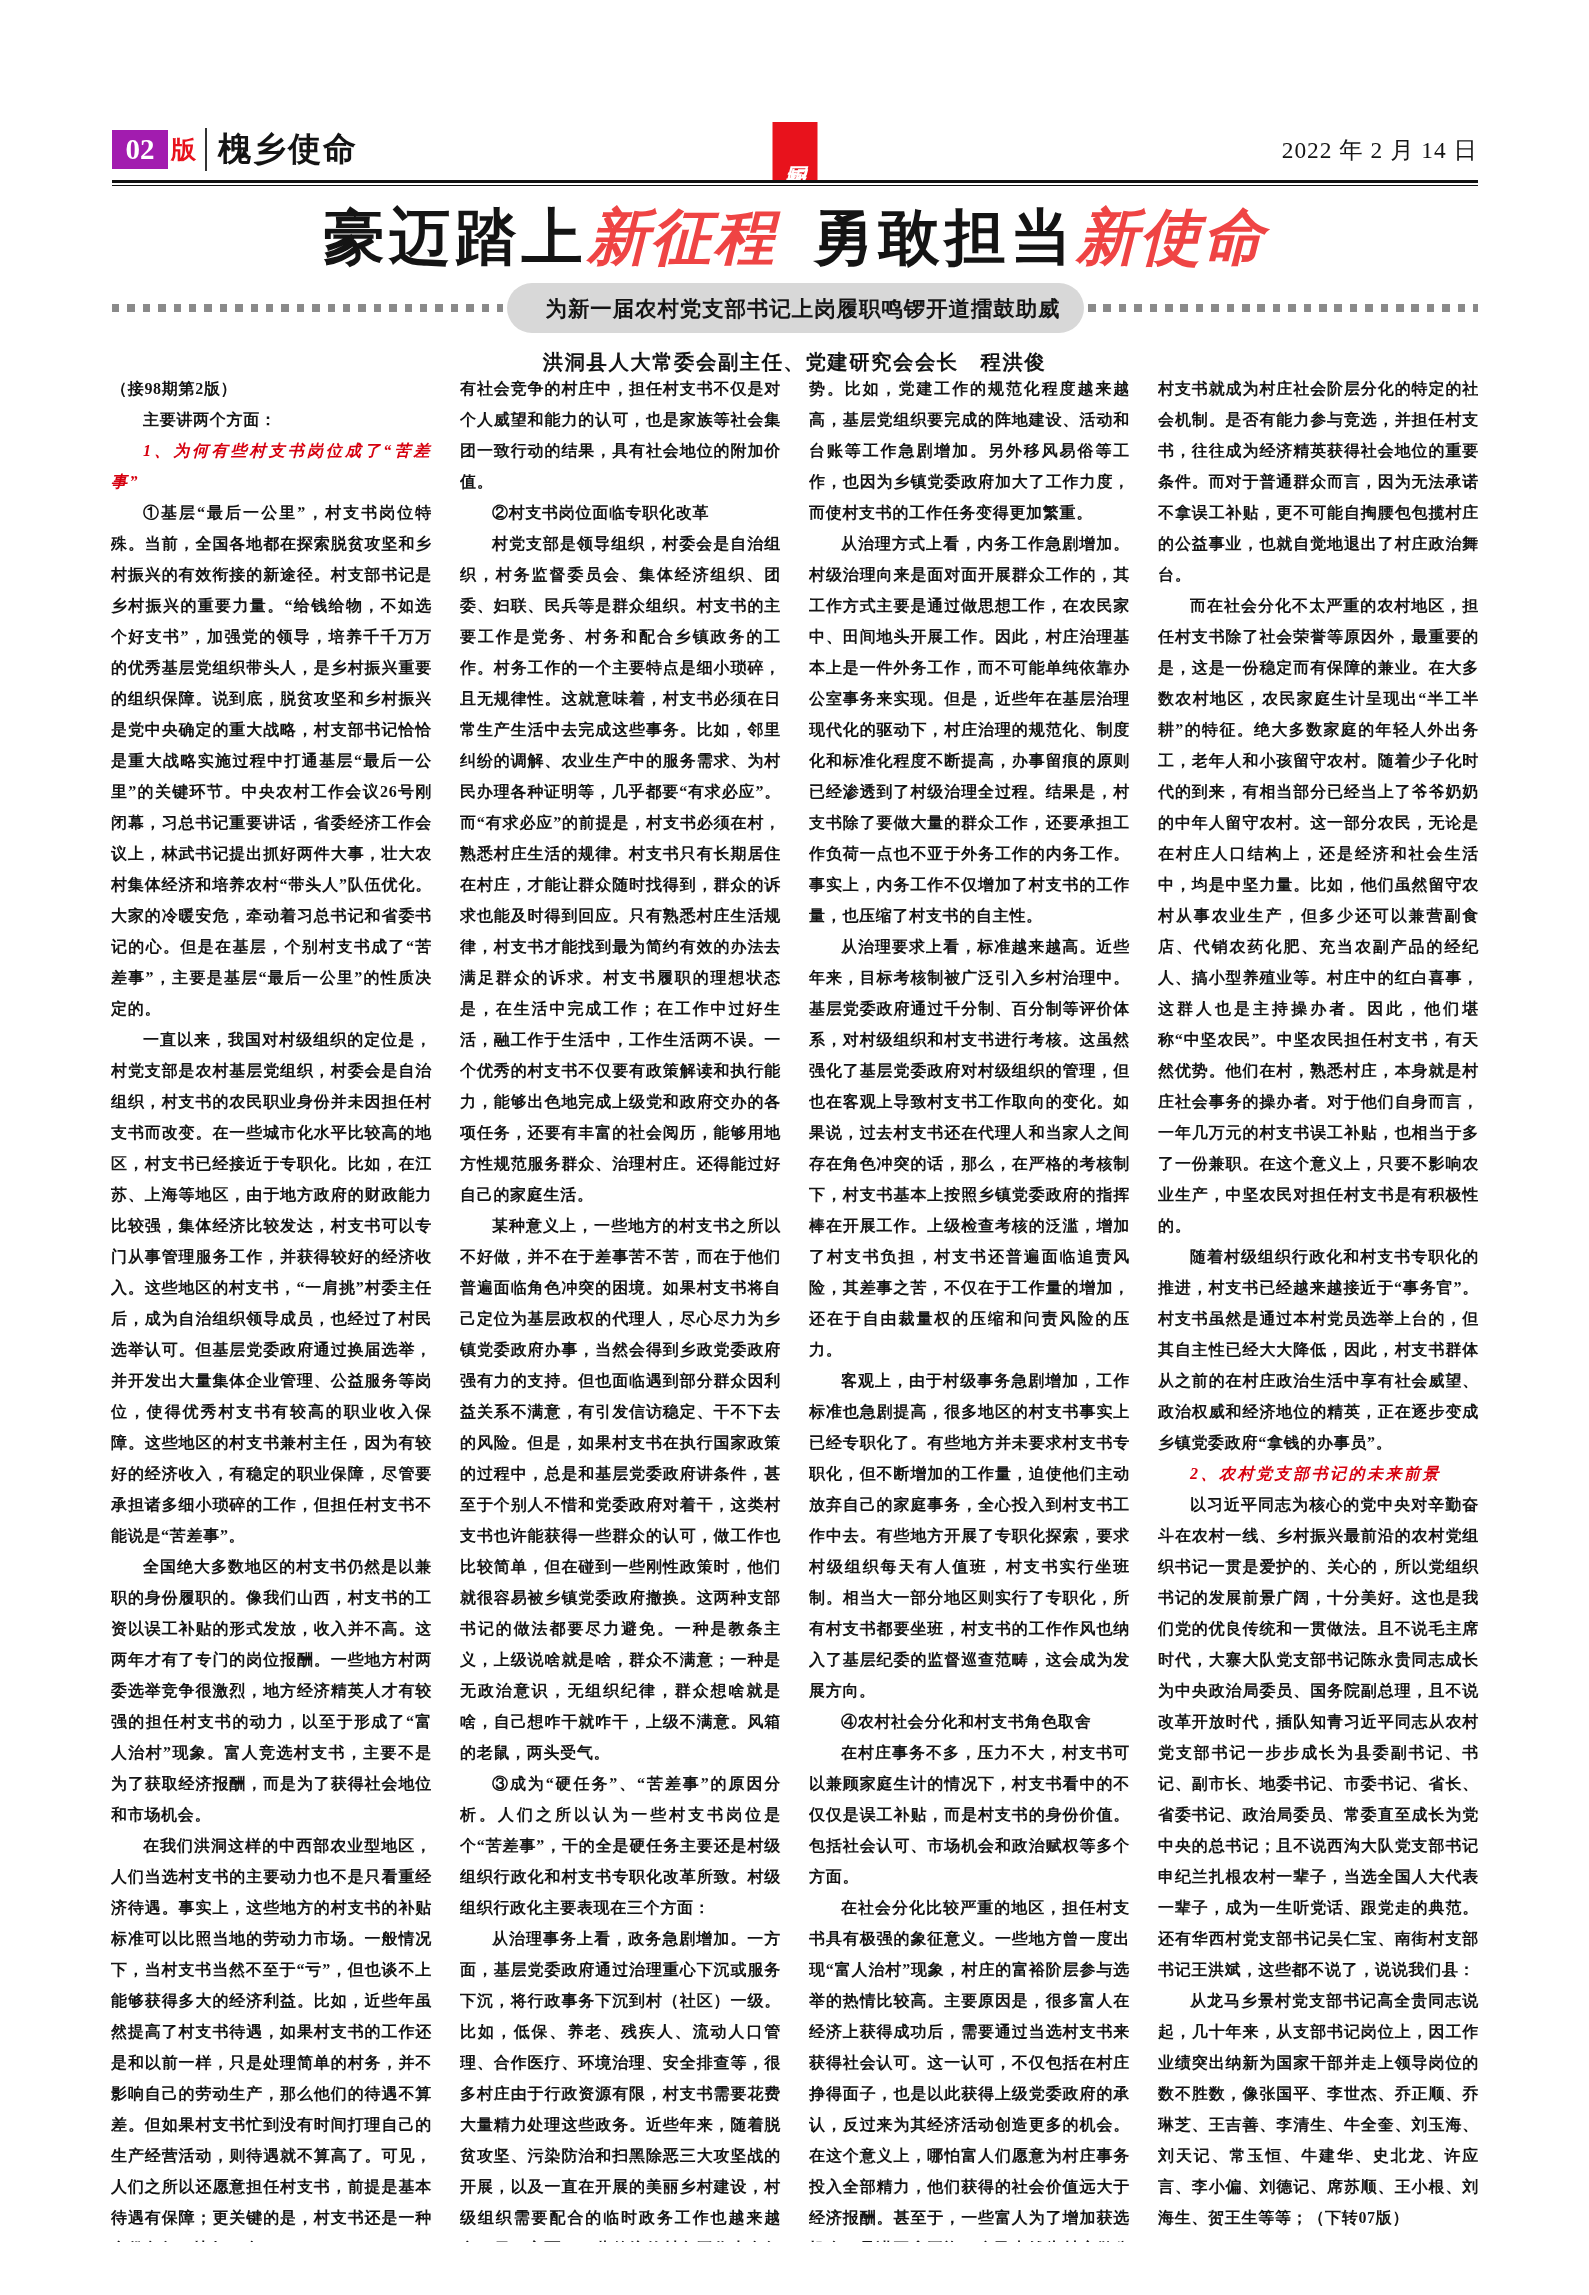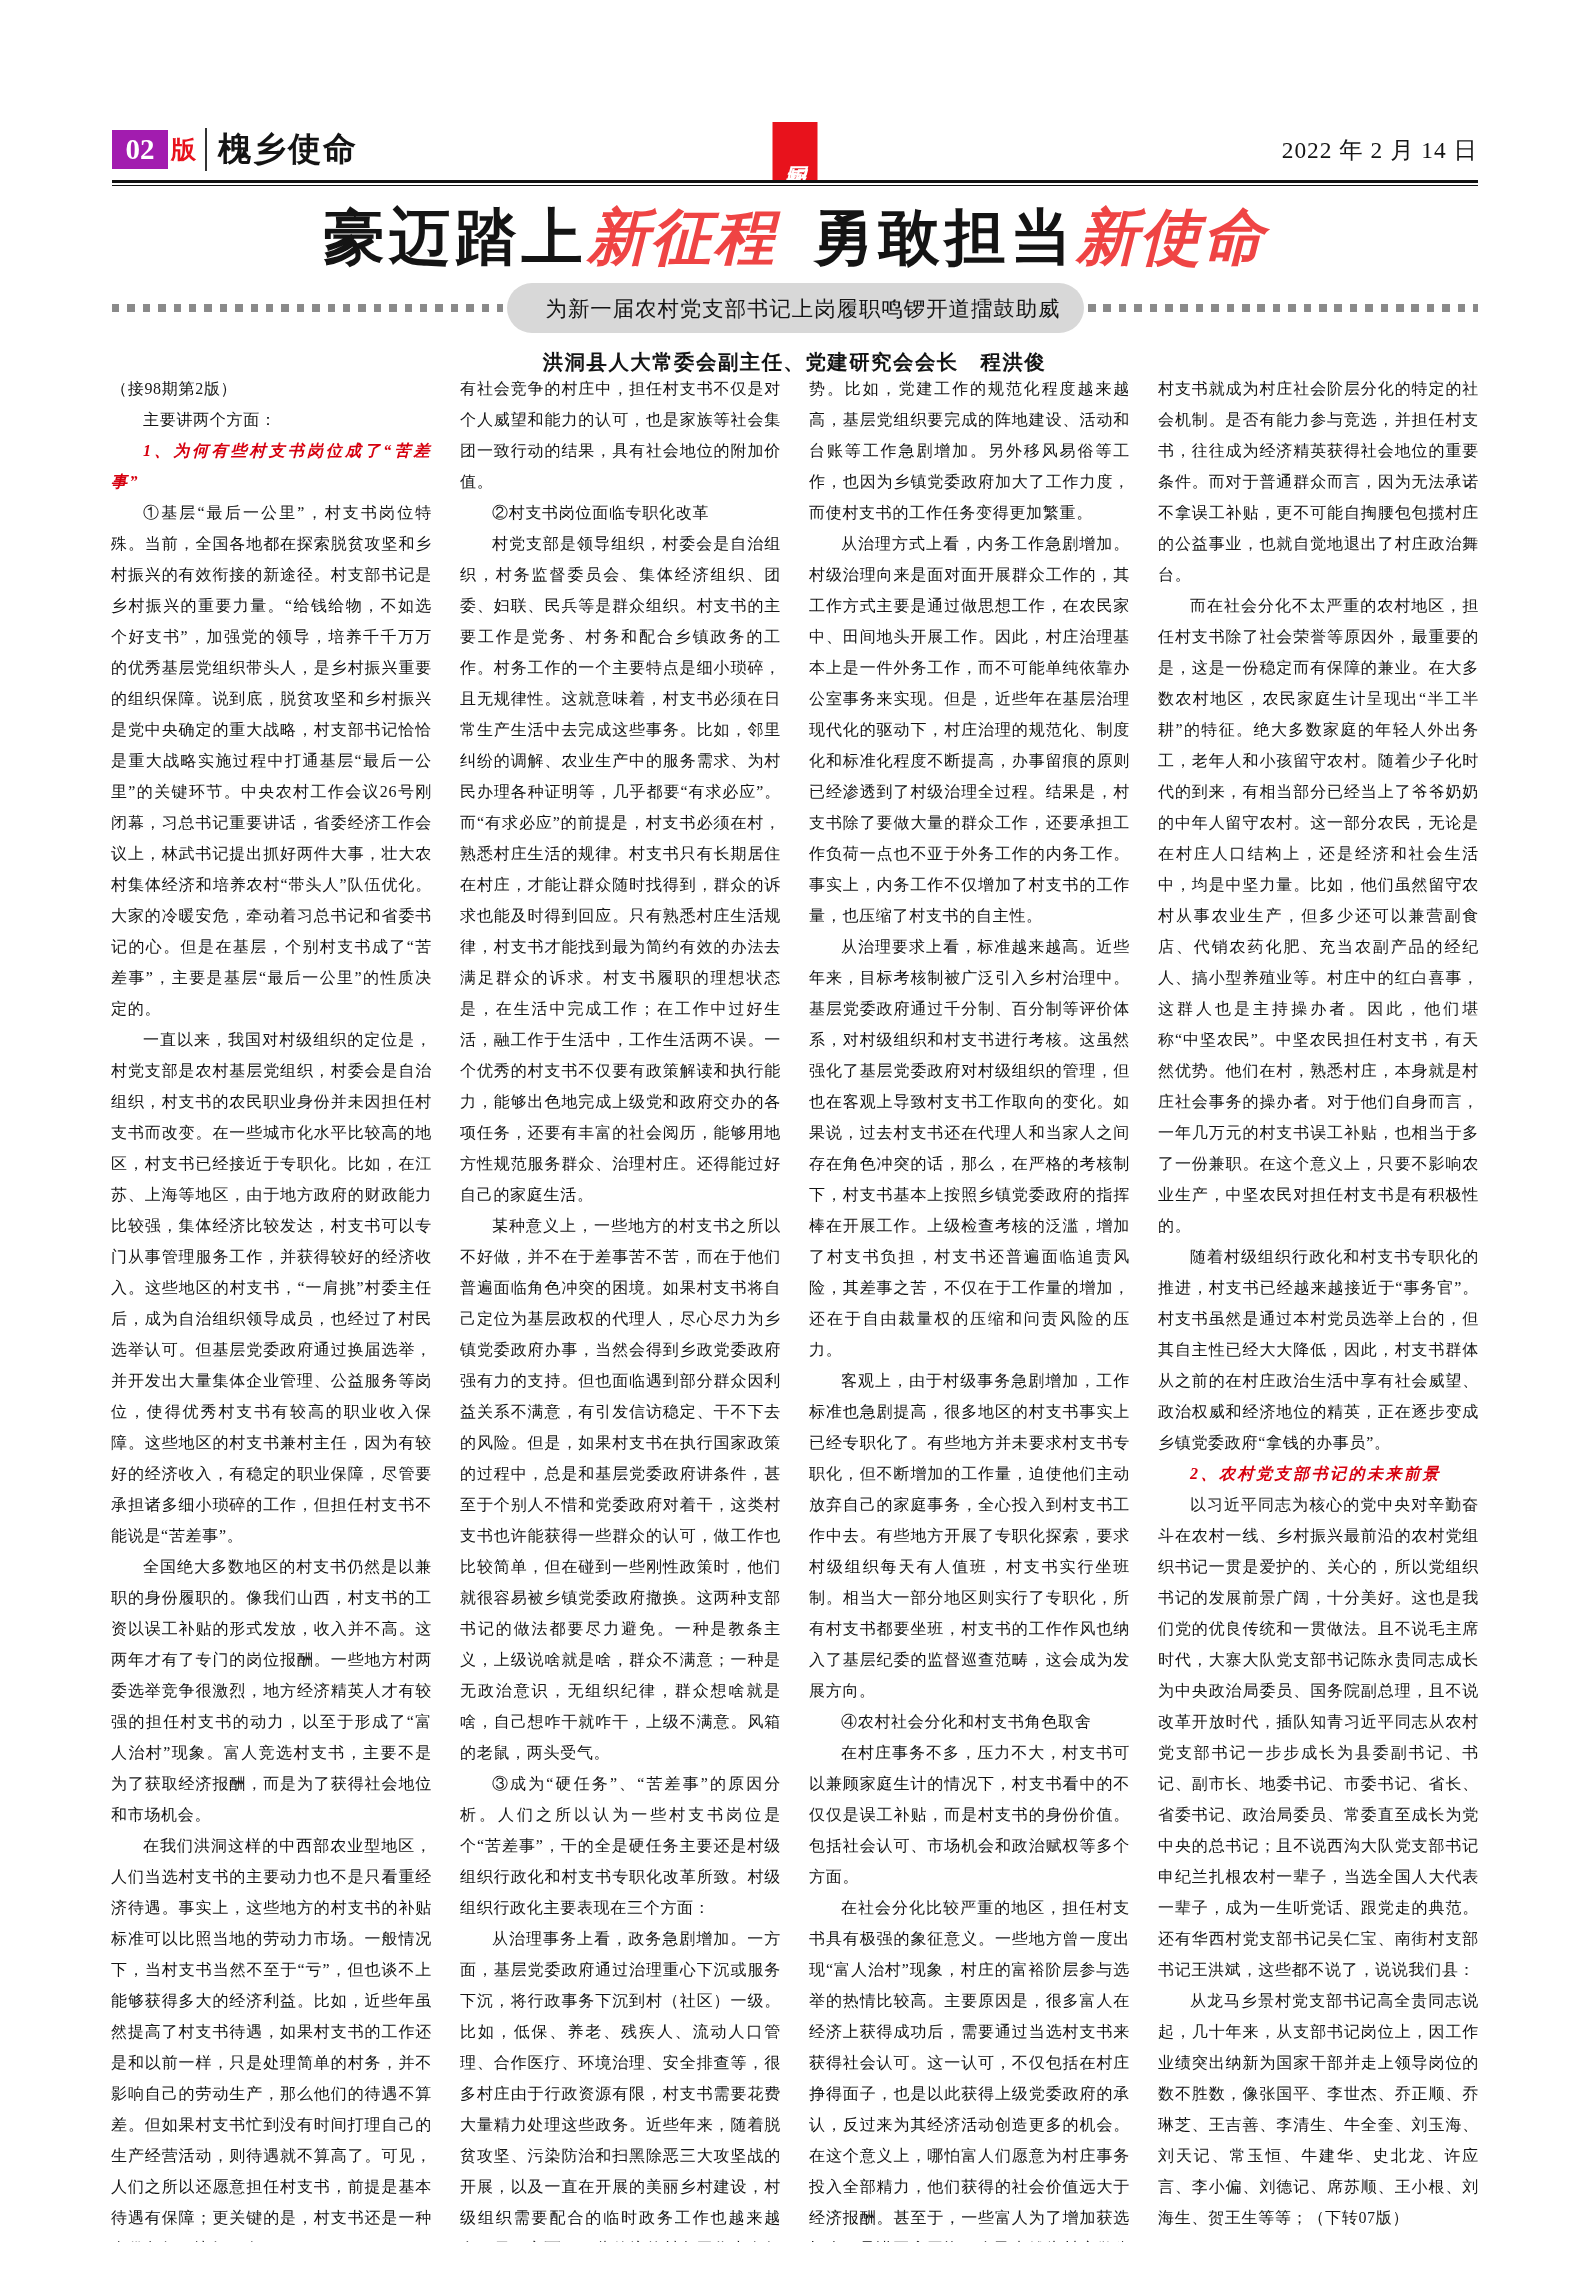--- a/index.html
+++ b/index.html
@@ -64,36 +64,37 @@
   }
   .dots{
     flex:1;height:7.5px;
     background:repeating-linear-gradient(90deg,#8a8a8a 0 7.5px,transparent 7.5px 15.4px);
   }
   .capsule{
     background:#d8d8d8;border-radius:30px;height:50px;
     display:flex;align-items:center;padding:0 23px;margin:0 4px;
   }
   .capsule span{
-    font-size:21.4px;font-weight:normal;letter-spacing:1px;white-space:nowrap;margin-left:16px;
+    font-size:21.4px;font-weight:bold;letter-spacing:1px;white-space:nowrap;margin-left:16px;
   }
   
   .byline{
     position:absolute;left:0;right:0;top:348px;
     text-align:center;font-size:20.4px;font-weight:bold;letter-spacing:1.5px;
   }
   
   .columns{
     position:absolute;left:111px;right:110px;top:373px;height:1869px;
     display:flex;gap:28px;overflow:hidden;
   }
   .col{flex:1;overflow:hidden;}
   .blk{
     margin:0;font-size:16px;line-height:31px;letter-spacing:0.7px;
     text-align:justify;
+    font-weight:bold;
   }
   .blk.indent{text-indent:2em;}
   .blk.noindent{text-indent:0;}
   .blk.head-black{font-weight:bold;text-indent:2em;font-family:"Liberation Sans","DejaVu Sans",sans-serif;font-size:16.4px;}
   .blk.head-red{color:#d6000f;font-weight:bold;font-style:italic;text-indent:2em;letter-spacing:2.5px;}
 </style>
 </head>
 <body>
 
 <div id="page">

